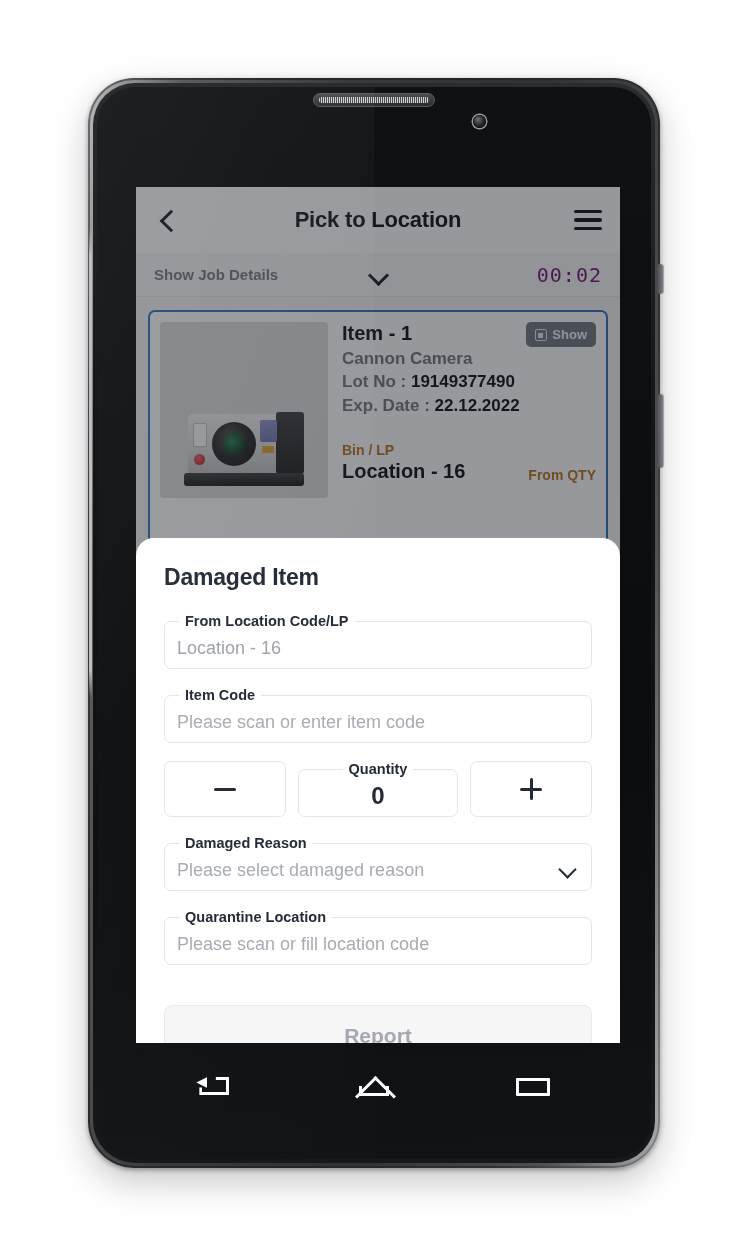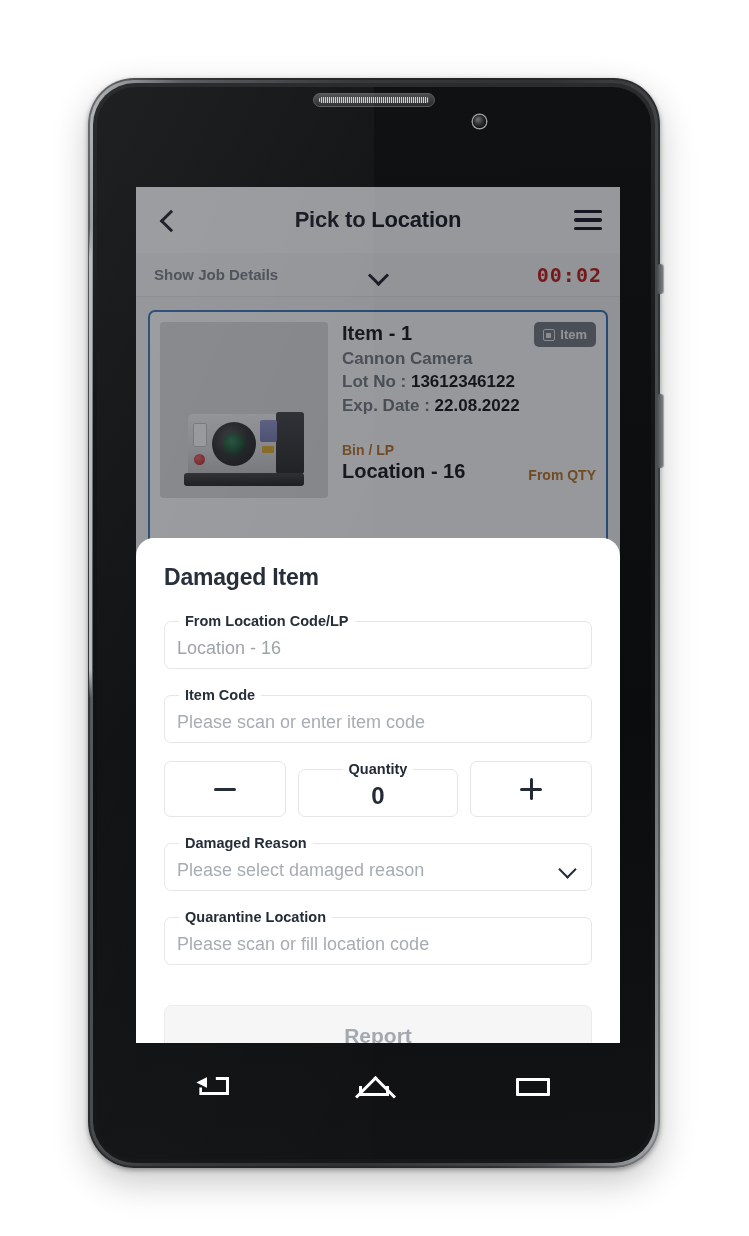--- a/index.html
+++ b/index.html
@@ -194,22 +194,22 @@
     width: 12px; height: 12px;
     border-right: 3.2px solid #1d222c;
     border-bottom: 3.2px solid #1d222c;
     transform: rotate(45deg);
   }
   .timer {
     margin-left: auto;
     font-family: "DejaVu Sans Mono", monospace;
     font-size: 20px;
     letter-spacing: 1px;
-    color: #b91c1c;
-    font-weight: 700;
+    color: #701a75;
+    font-weight: 400;
   }
 
   
   .card-wrap { padding: 13px 12px; }
   .item-card {
     border: 2px solid #2f6fb5;
     border-radius: 7px;
     background: #f3f4f6;
     display: flex;
     padding: 10px;
@@ -668,31 +668,31 @@
                   <div class="redbtn"></div>
                   <div class="base"></div>
                 </div>
               </div>
 
               <div class="item-info">
                 <div class="item-title">Item - 1</div>
 
                 <div class="unit-badge">
                   <span class="bx"></span>
-                  <span>Item</span>
+                  <span>Show</span>
                 </div>
 
                 <div class="item-sub">Cannon Camera</div>
 
                 <div class="item-sub">
-                  <span>Lot No : </span><b>13612346122</b>
+                  <span>Lot No : </span><b>19149377490</b>
                 </div>
 
                 <div class="item-sub">
-                  <span>Exp. Date : </span><b>22.08.2022</b>
+                  <span>Exp. Date : </span><b>22.12.2022</b>
                 </div>
 
                 <div class="meta-row">
                   <div>
                     <div class="meta-label">Bin / LP</div>
                     <div class="meta-value">Location - 16</div>
                   </div>
                   <div>
                     <div class="meta-label">From QTY</div>
                   </div>

